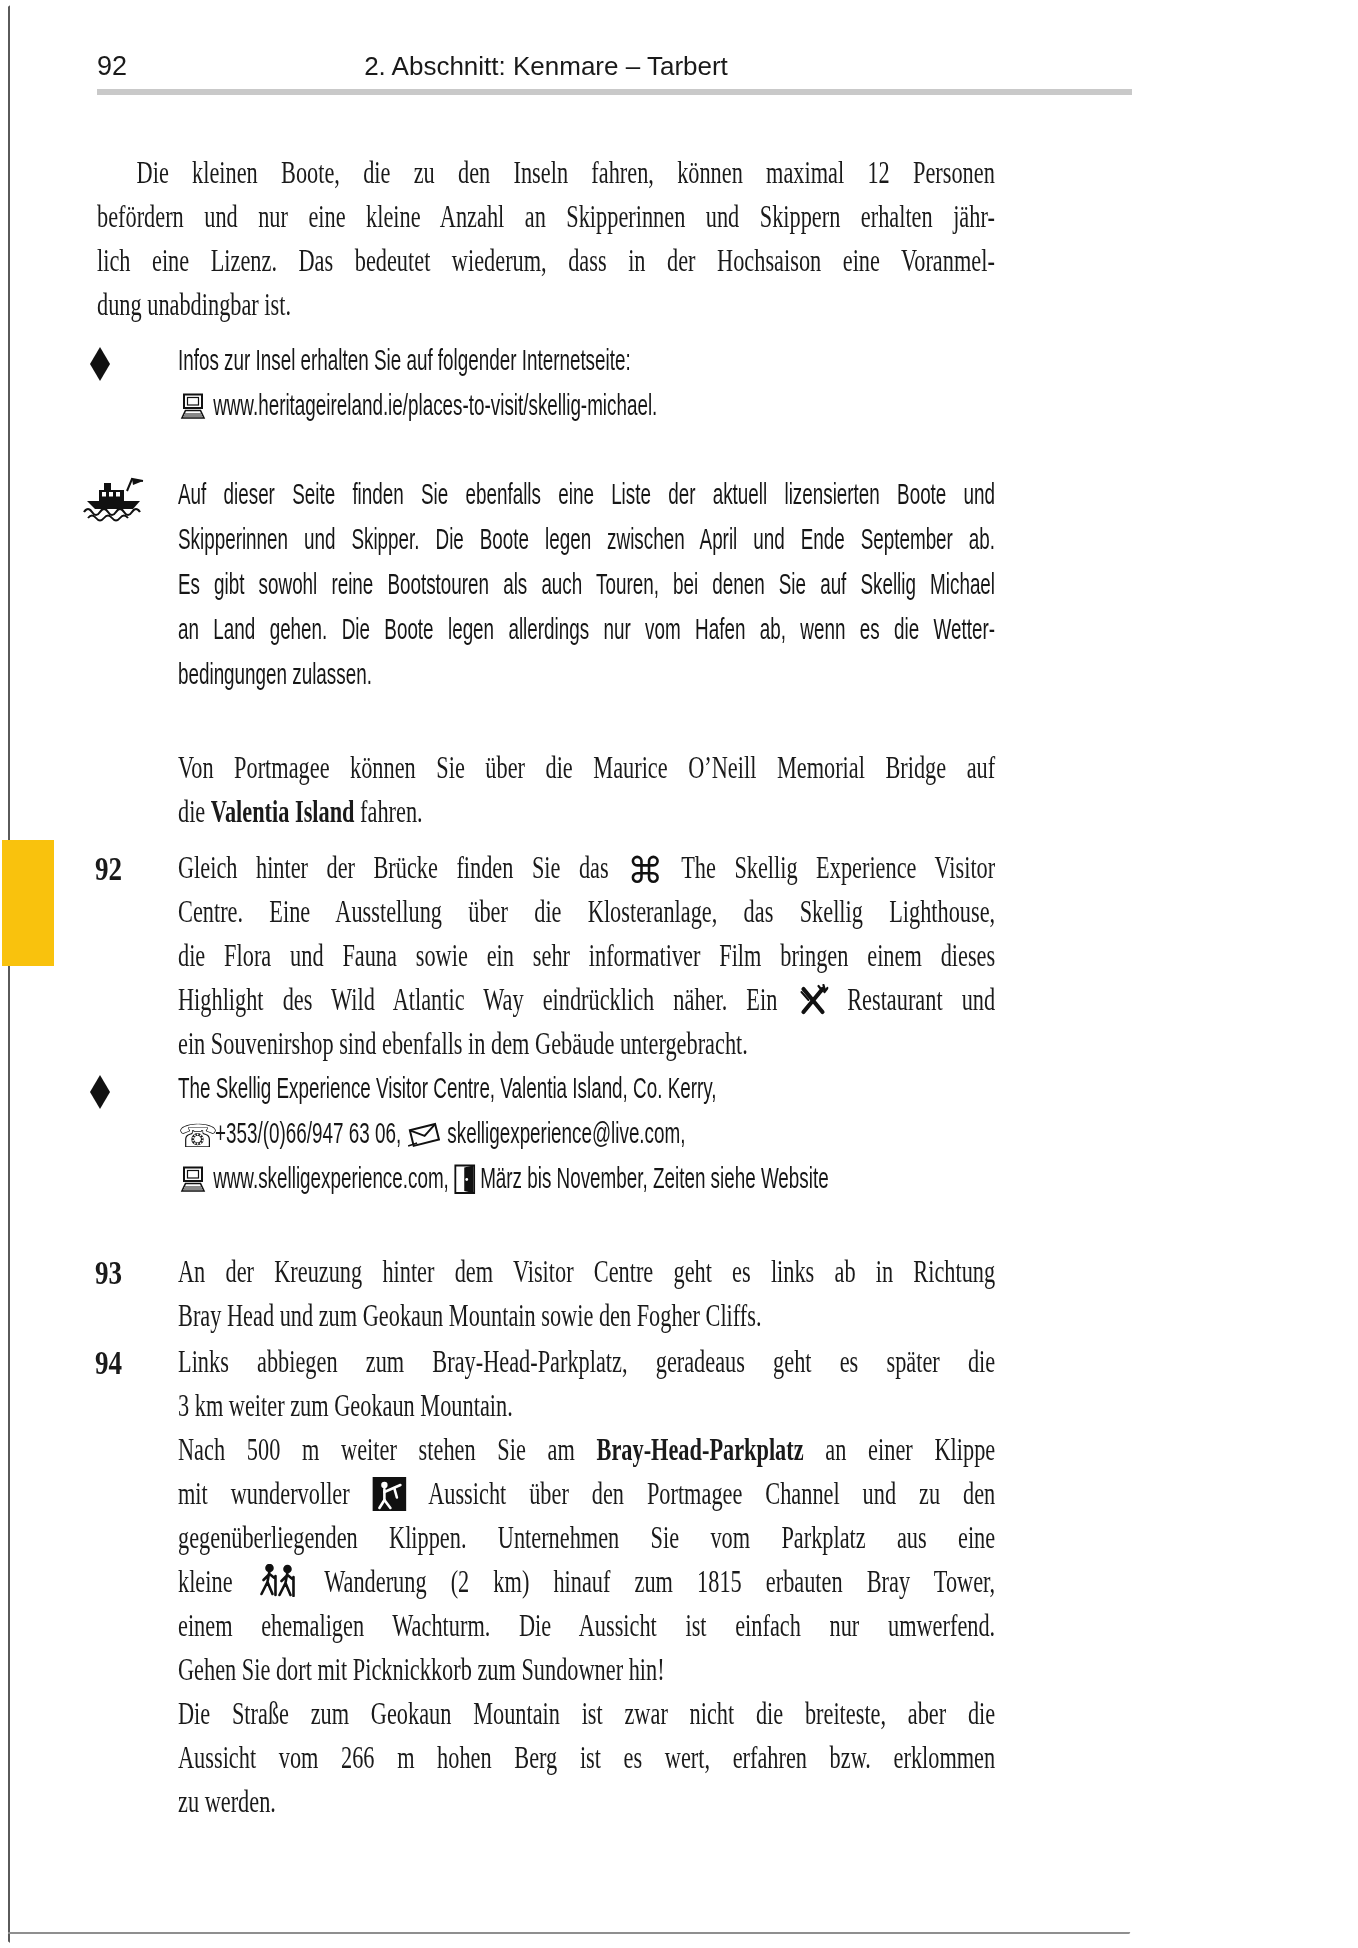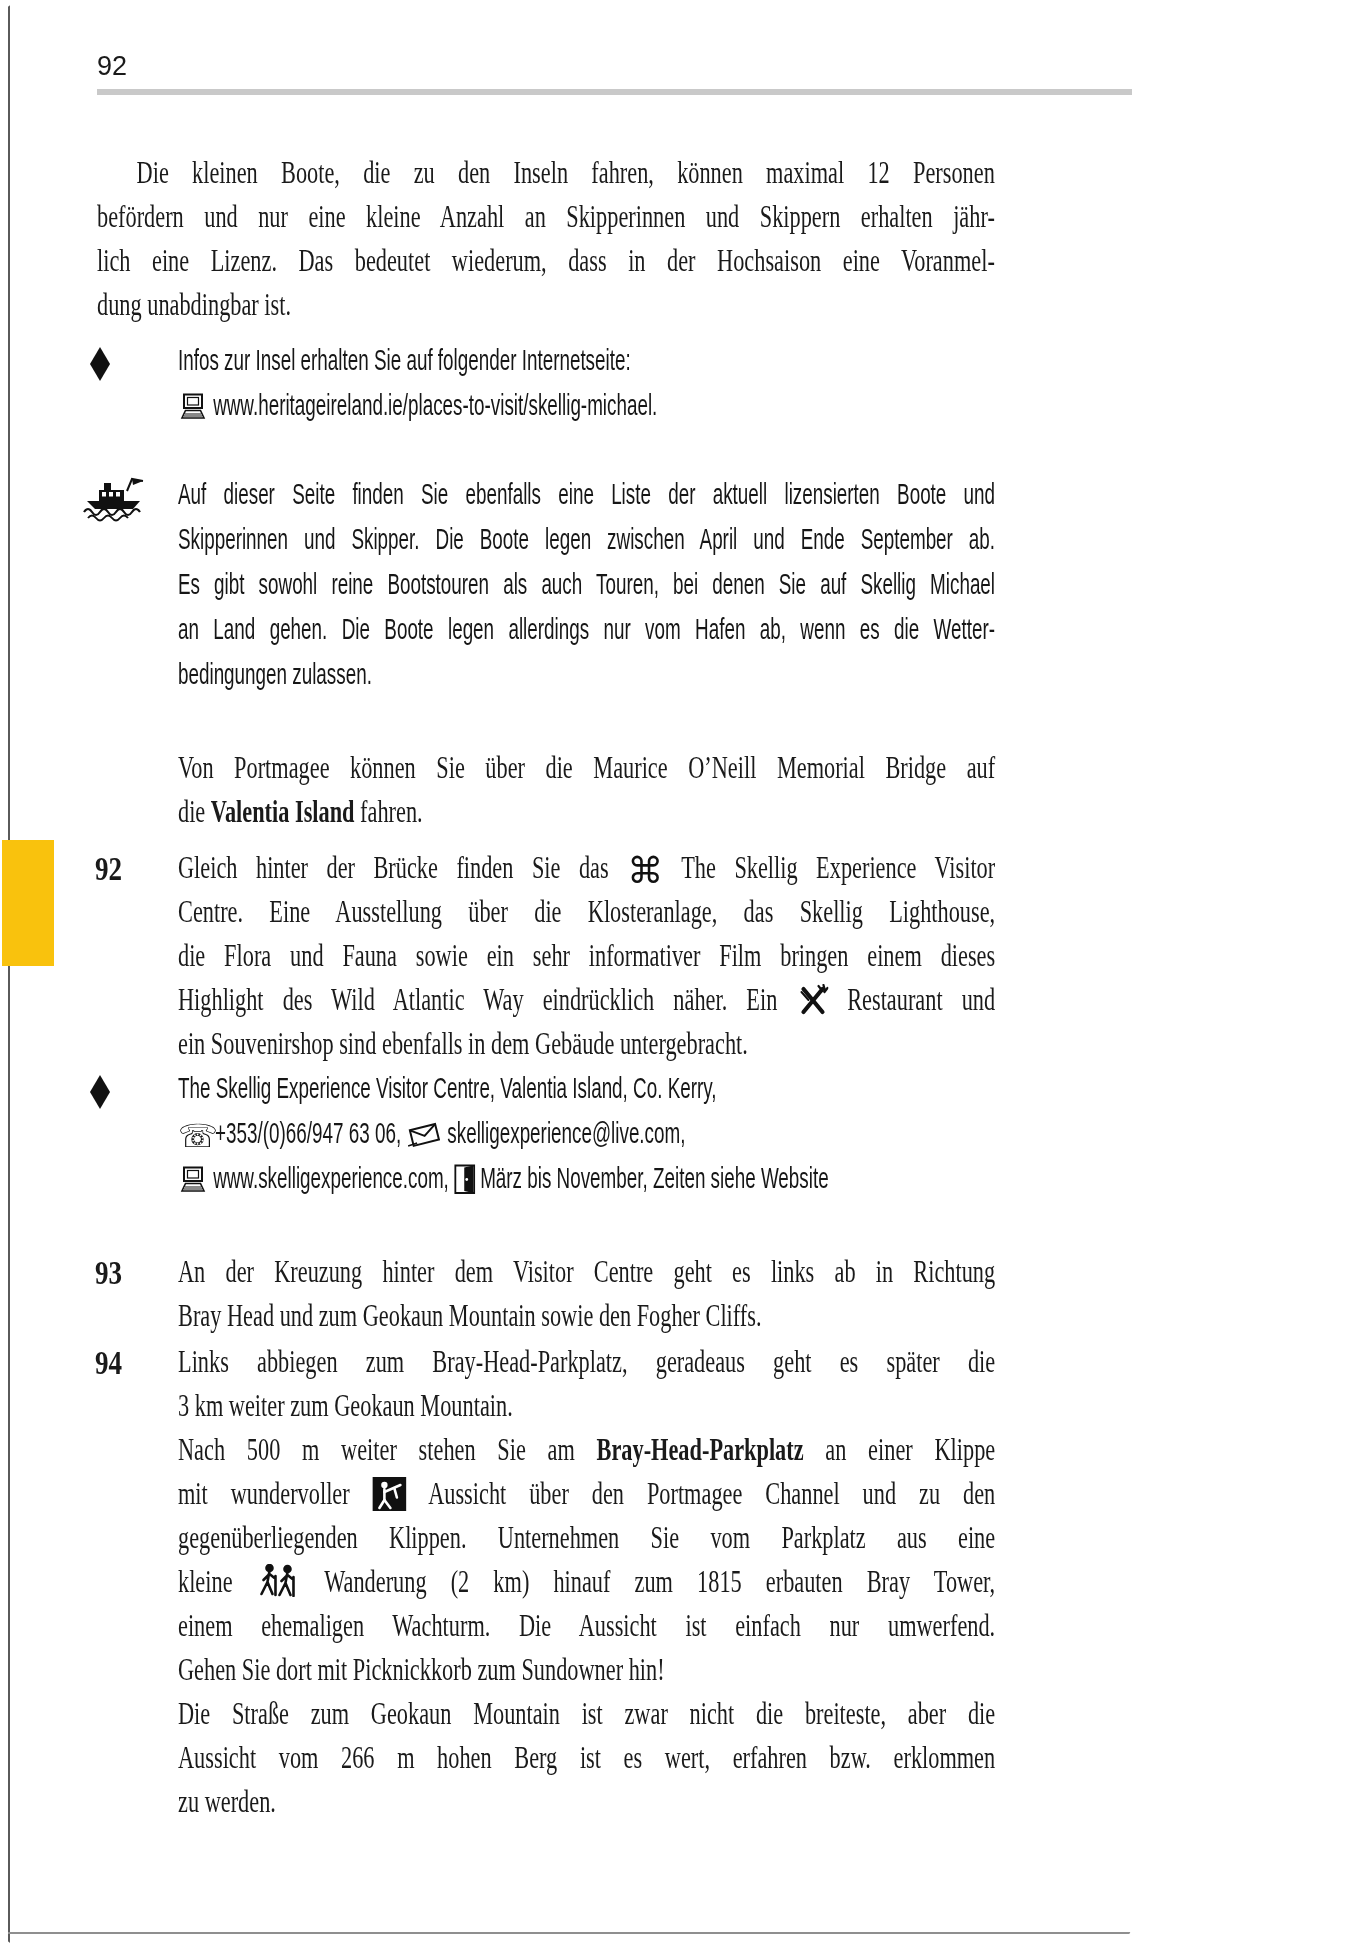--- a/index.html
+++ b/index.html
@@ -44,20 +44,21 @@
 <body>
 
 <div class="page">
 
   <div class="edge-left"></div>
   <div class="edge-right"></div>
   <div class="edge-bottom"></div>
   <div class="accent" style="background: rgb(249, 194, 13);"></div>
 
   <div class="pagenum">92</div>
+  <div class="htitle">2. Abschnitt: Kenmare – Tarbert</div>
   <div class="hrule"></div>
 
   <div class="marker" style="left:90px;top:347px">
     <svg width="20" height="34" viewBox="0 0 20 34">
         <polygon points="10,0 20,17 10,34 0,17" fill="#111"></polygon>
       </svg>
   </div>
   <div class="marker" style="left:82px;top:476px">
     <svg width="64" height="46" viewBox="0 0 64 46">
       <path d="M45,15 L50,3 L61,5" stroke="#111" stroke-width="2" fill="none"></path>

